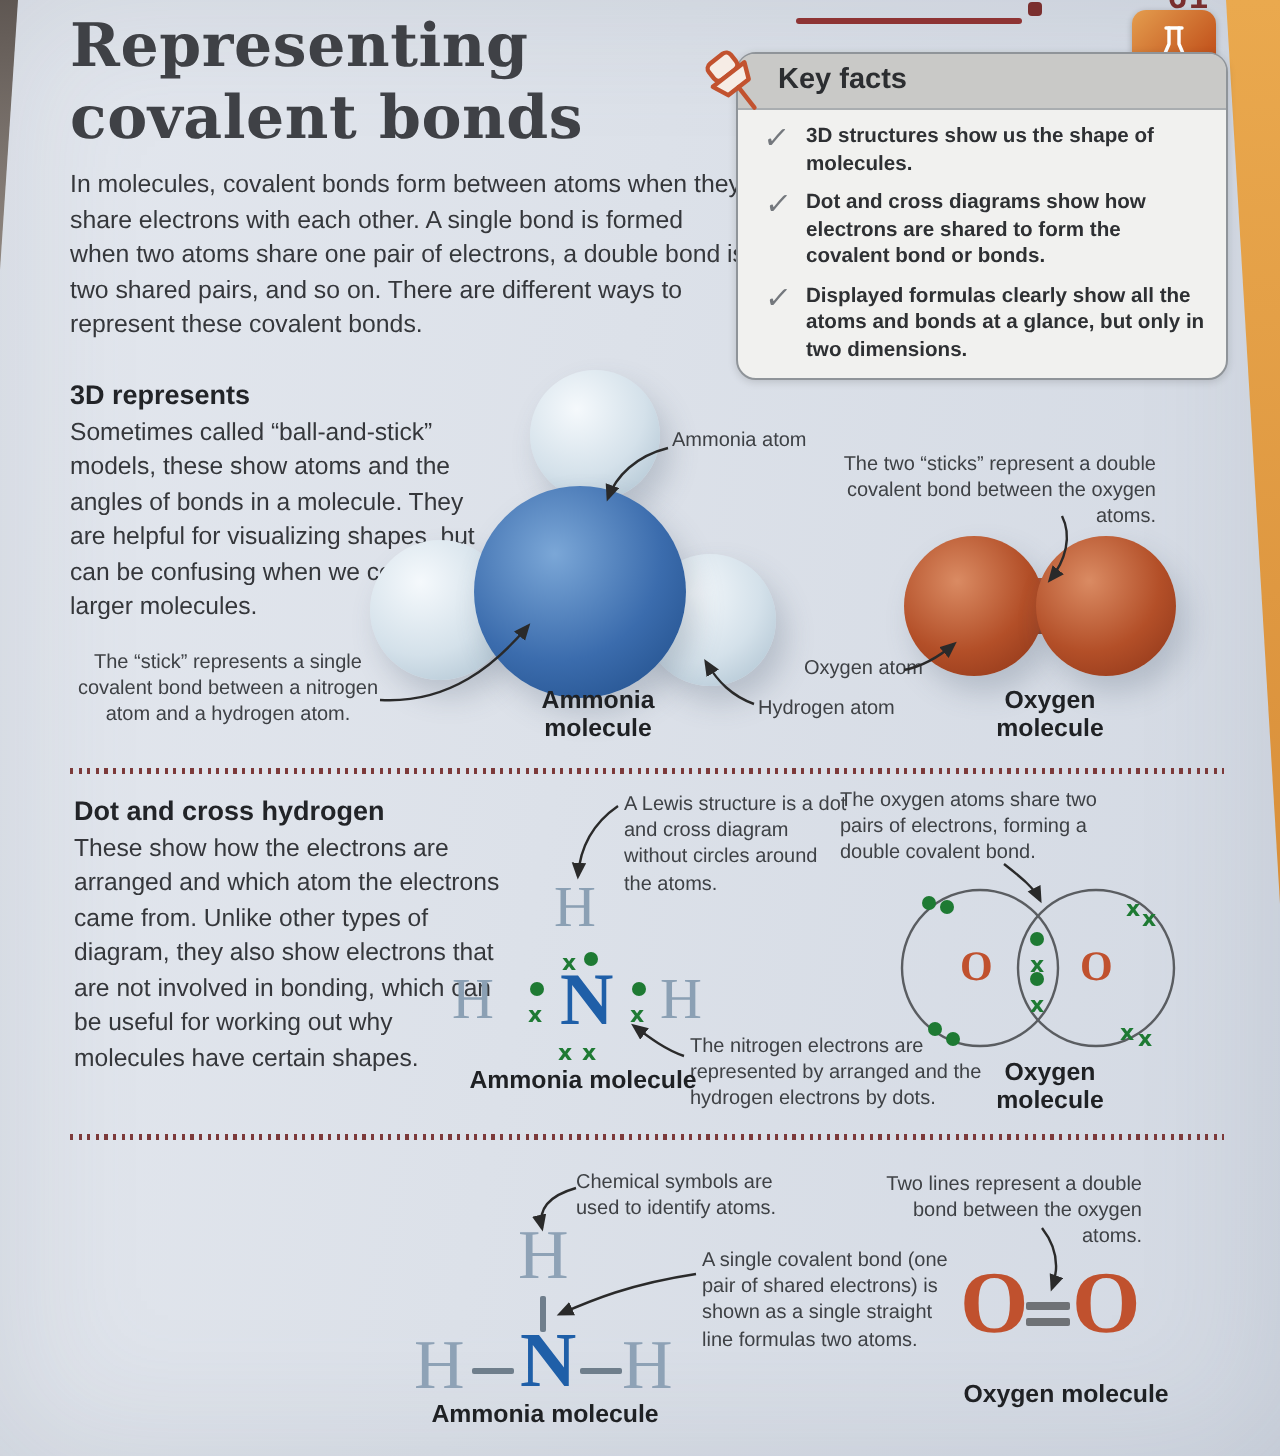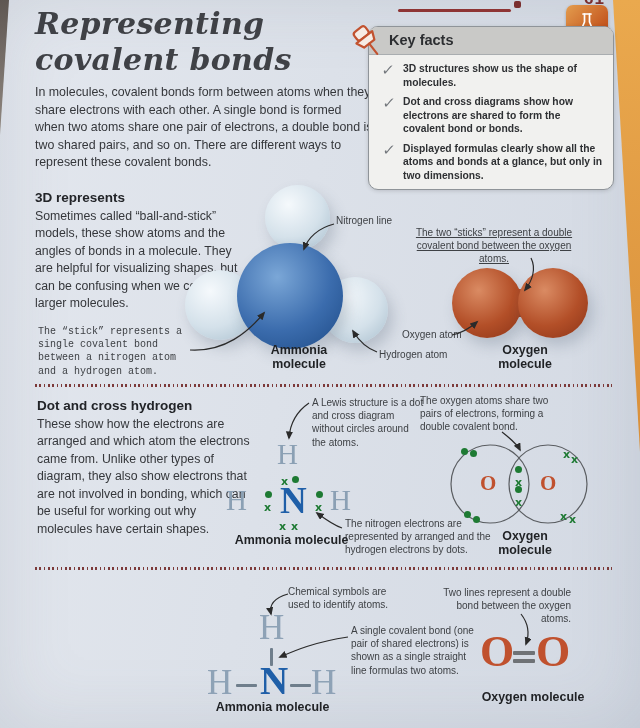--- a/index.html
+++ b/index.html
@@ -20,21 +20,21 @@
   .top-rule{left:398px;top:9px;width:113px;height:2.6px;background:#8e3434;border-radius:2px;}
   .top-nub{left:514px;top:1px;width:7px;height:7px;background:#7a2f2f;border-radius:2px;}
   .pagenum{left:584px;top:-11px;font-size:17px;font-weight:bold;color:#7a2f2f;letter-spacing:1px;}
   .corner-tab{left:566px;top:5px;width:42px;height:48px;border-radius:7px;
     background:linear-gradient(135deg,#e49d4e 0%,#c4571f 65%,#a34117 100%);
     box-shadow:0 1px 3px rgba(0,0,0,.25);display:flex;align-items:center;justify-content:center;}
 
   
   .title{left:35px;top:6px;width:350px;font-family:"DejaVu Serif",serif;font-weight:600;
     font-size:30px;line-height:1.2;color:#3f4146;letter-spacing:.3px;margin:0;}
-  .title span{display:block;font-style:italic;}
+  .title span{display:block;}
   .intro{left:35px;top:84px;width:338px;font-size:12.4px;line-height:1.42;color:#35373b;}
 
   
   .keyfacts{left:368px;top:26px;width:244px;height:162px;background:#f1f1ef;
     border:1.6px solid #8f9499;border-radius:10px;box-shadow:0 1px 4px rgba(0,0,0,.15);}
   .kf-head{height:27px;background:#c9c9c7;border-bottom:1px solid #a9adb0;
     border-radius:8px 8px 0 0;line-height:27px;padding-left:20px;
     font-size:14.5px;font-weight:bold;color:#2c2e31;}
   .kf-items{padding:7px 10px 0 12px;}
   .kf-item{display:flex;gap:8px;margin-bottom:6px;}
@@ -128,36 +128,36 @@
         <path d="M-10,-6 L10,-6 L6.5,2 L-6.5,2 Z"></path>
         <line x1="0" y1="2" x2="0" y2="15" stroke-linecap="round"></line>
       </g>
     </svg>
   </div>
 
   <div class="abs" style="left:35px;top:190px;width:212px;">
     <div class="sec-head">3D represents</div>
     <div class="sec-body">Sometimes called “ball-and-stick” models, these show atoms and the angles of bonds in a molecule. They are helpful for visualizing shapes, but can be confusing when we consider larger molecules.</div>
   </div>
-  <div class="abs note" style="left:38px;top:325px;width:152px;text-align:left;font-family:Liberation Mono, monospace;">The “stick” represents a single covalent bond between a nitrogen atom and a hydrogen atom.</div>
+  <div class="abs note" style="left:38px;top:325px;width:152px;text-align:center;">The “stick” represents a single covalent bond between a nitrogen atom and a hydrogen atom.</div>
 
   <div class="abs" style="left:180px;top:180px;width:230px;height:200px;">
     <div class="stick" style="left:108px;top:45px;width:16px;height:45px;"></div>
     <div class="stick" style="left:58px;top:113px;width:36px;height:15px;transform:rotate(22deg);"></div>
     <div class="stick" style="left:136px;top:128px;width:36px;height:14px;transform:rotate(-10deg);"></div>
     <div class="sphere sph-light" style="left:85px;top:5px;width:65px;height:65px;"></div>
     <div class="sphere sph-light" style="left:5px;top:90px;width:70px;height:70px;"></div>
     <div class="sphere sph-light" style="left:142px;top:97px;width:66px;height:66px;"></div>
     <div class="sphere sph-blue" style="left:57px;top:63px;width:106px;height:106px;"></div>
     <div class="abs cap" style="left:73px;top:163px;width:92px;">Ammonia molecule</div>
   </div>
-  <div class="abs lbl" style="left:336px;top:215px;">Nitrogen line</div>
+  <div class="abs lbl" style="left:336px;top:215px;">Ammonia atom</div>
   <div class="abs lbl" style="left:379px;top:349px;">Hydrogen atom</div>
   <div class="abs lbl" style="left:402px;top:329px;">Oxygen atom</div>
-  <div class="abs note" style="left:410px;top:226px;width:168px;text-align:center;text-decoration:underline;">The two “sticks” represent a double covalent bond between the oxygen atoms.</div>
+  <div class="abs note" style="left:410px;top:226px;width:168px;text-align:right;">The two “sticks” represent a double covalent bond between the oxygen atoms.</div>
 
   <div class="abs" style="left:445px;top:255px;width:160px;height:125px;">
     <div class="stick-red" style="left:55px;top:34px;width:45px;height:8px;"></div>
     <div class="stick-red" style="left:55px;top:54px;width:45px;height:8px;"></div>
     <div class="sphere sph-red" style="left:7px;top:13px;width:70px;height:70px;"></div>
     <div class="sphere sph-red" style="left:73px;top:13px;width:70px;height:70px;"></div>
     <div class="abs cap" style="left:42px;top:88px;width:76px;">Oxygen molecule</div>
   </div>
 
   <div class="abs dotline" style="left:35px;top:384px;"></div>

